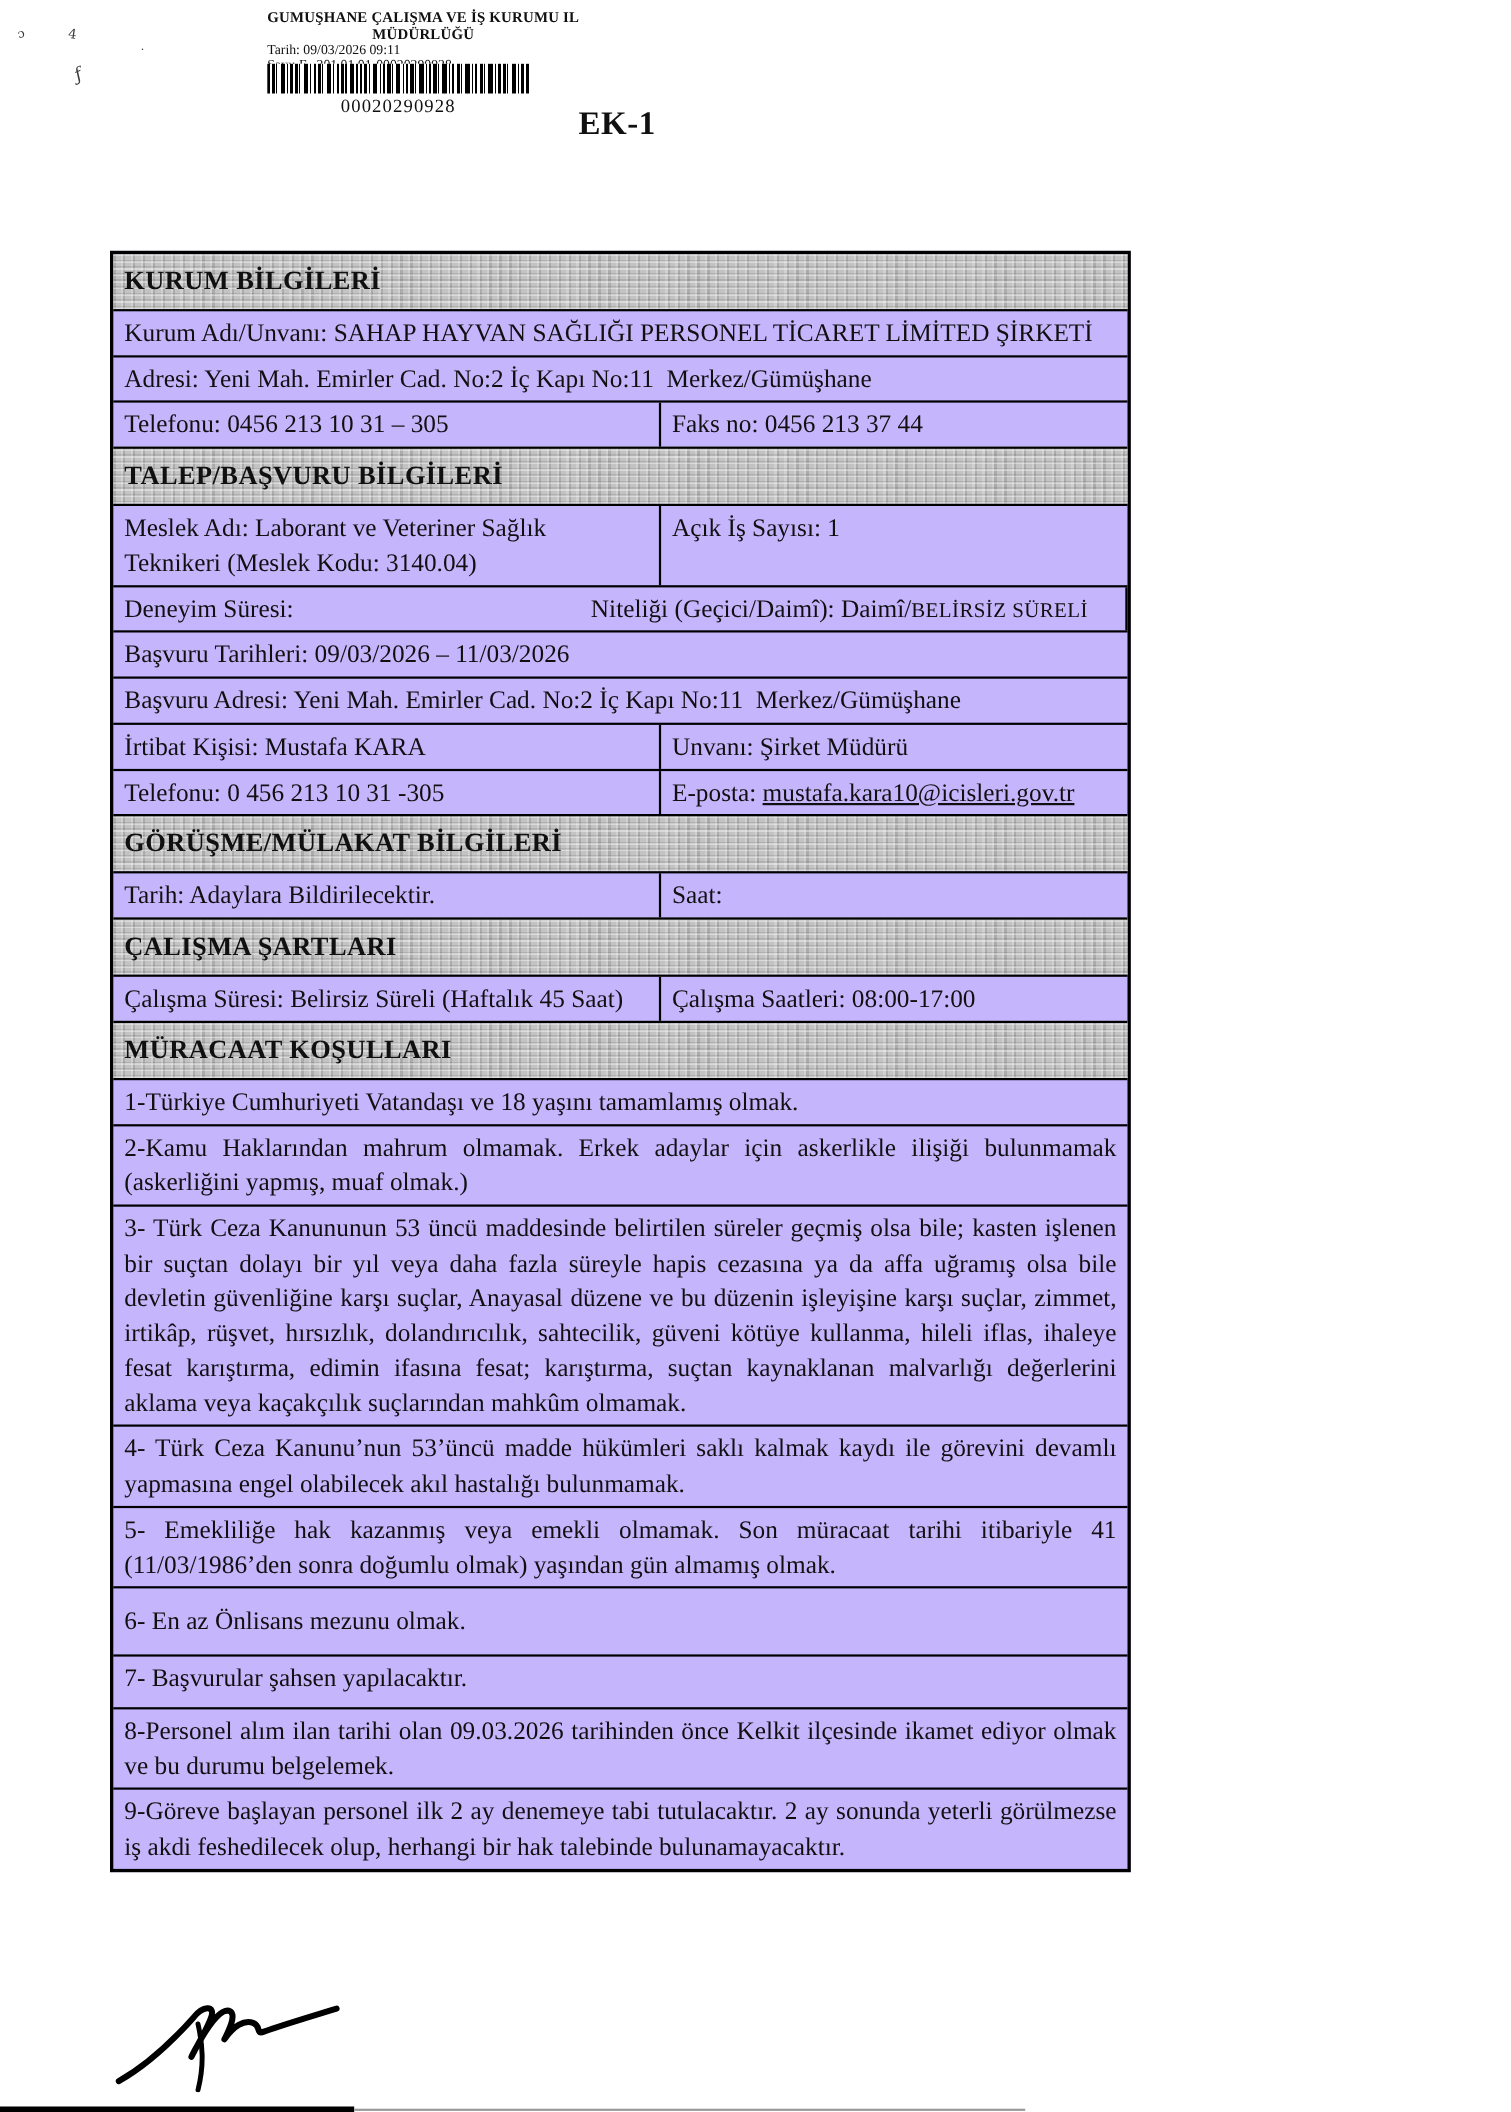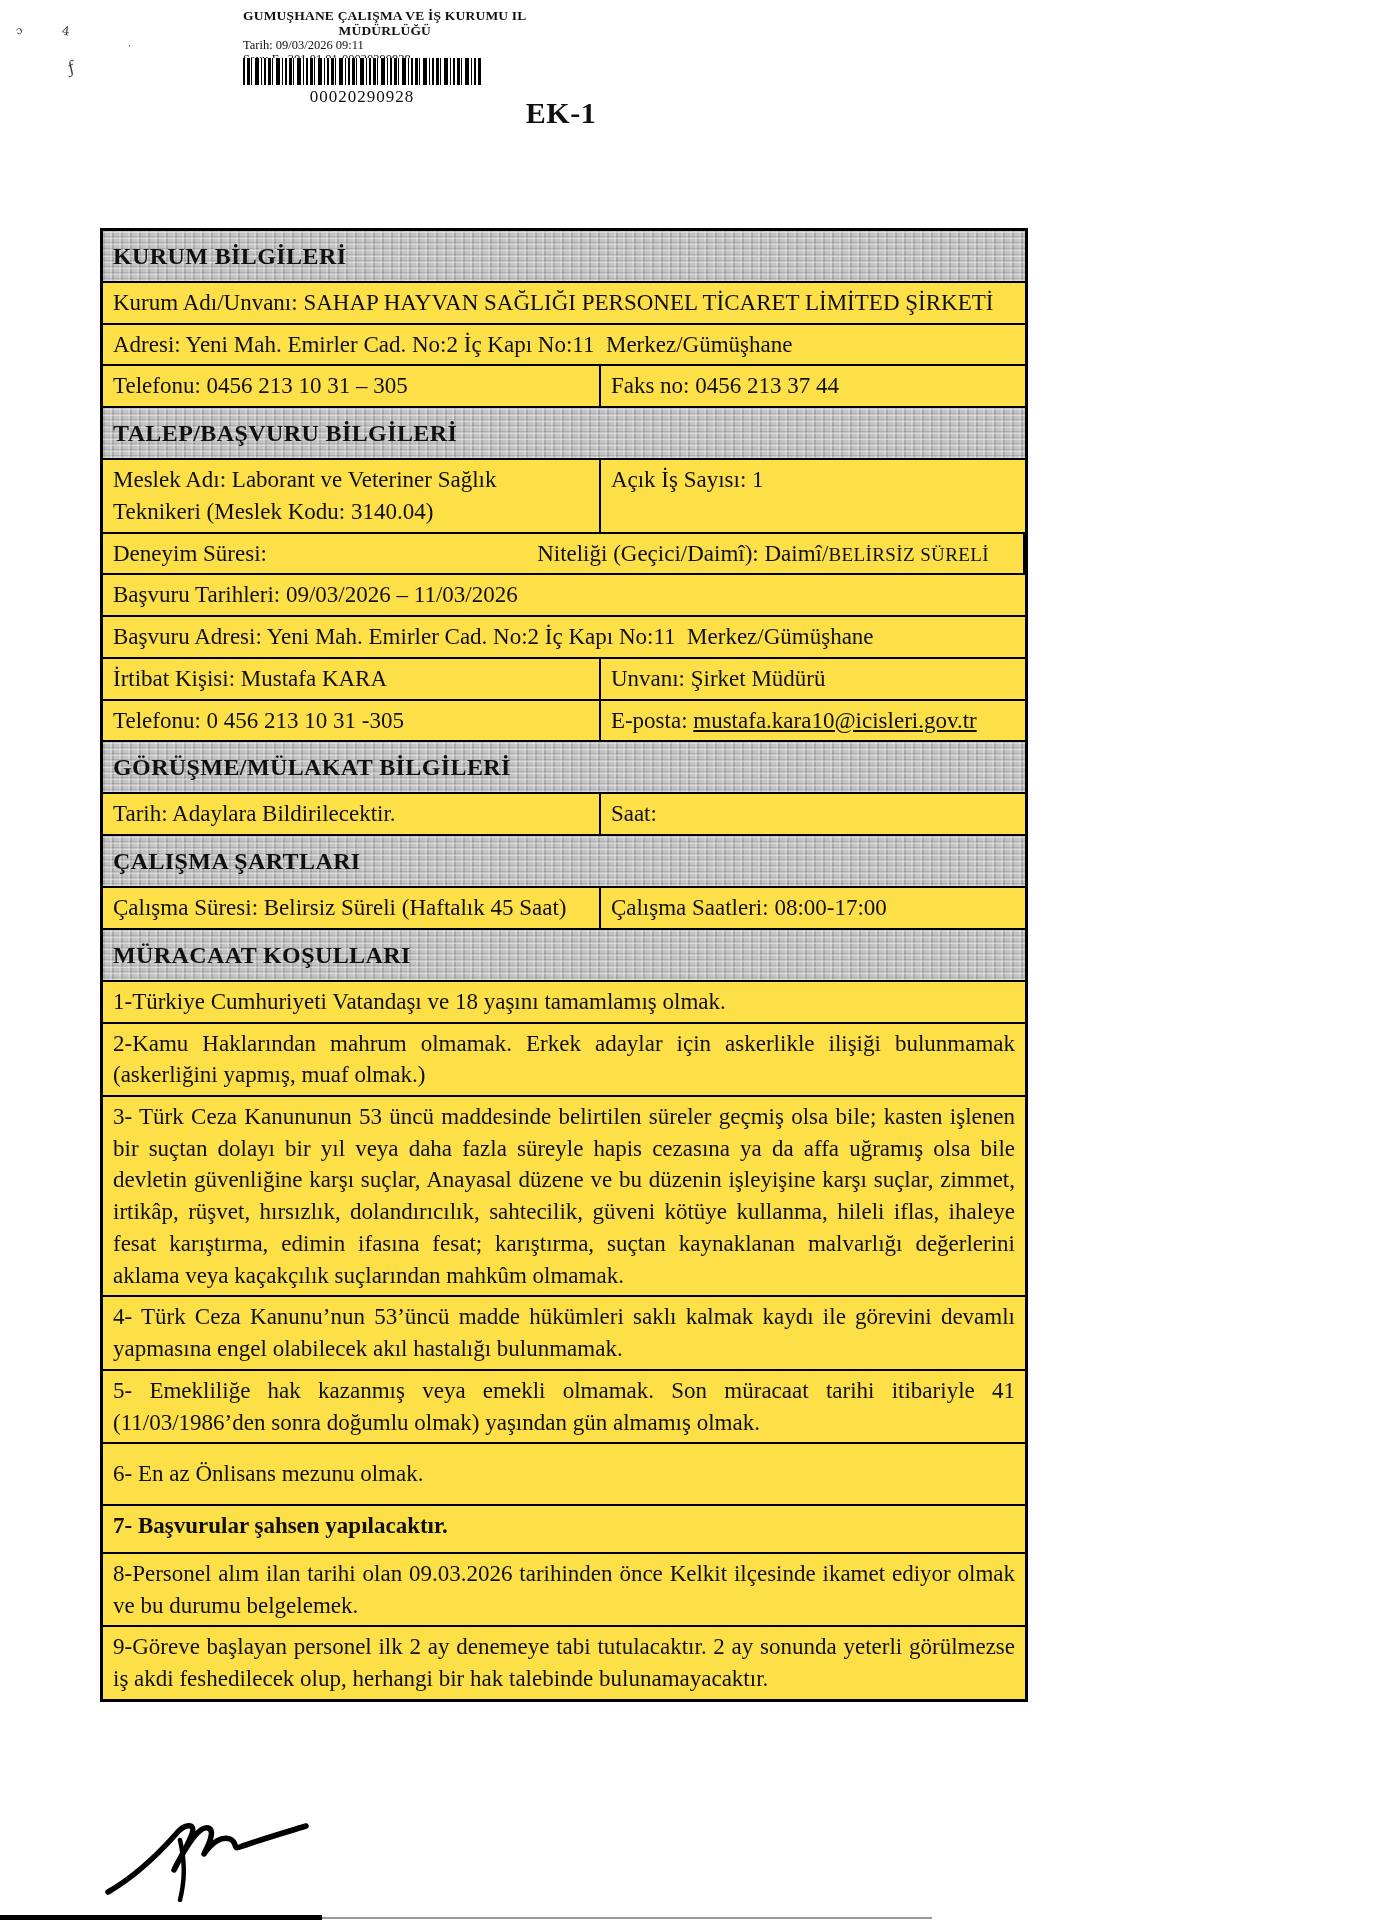--- a/index.html
+++ b/index.html
@@ -31,37 +31,37 @@
   .barcode-num{position:absolute;left:243px;top:87px;width:238px;text-align:center;
     font-size:17px;letter-spacing:1px;font-family:Liberation Serif, serif;}
 
   
   .titles{position:absolute;left:100px;top:96px;width:922px;text-align:center;}
   .annex{font-size:30px;font-weight:bold;letter-spacing:.5px;}
   .form-title{font-size:28px;font-weight:bold;margin-top:4px;letter-spacing:.3px;}
 
   
   .doc-table{position:absolute;left:100px;top:228px;width:922px;border:3px solid #000;
-    background:#fde047;}
+    background:#c4b5fd;}
   .doc-table > div + div{border-top:2px solid #000;}
   .sec{
     font-weight:bold;font-size:24px;letter-spacing:.4px;padding:12px 10px 11px 10px;
     background-color:#c3c3c3;
     background-image:
       repeating-linear-gradient(0deg, rgba(255,255,255,.38) 0 1px, rgba(0,0,0,.10) 2px 3px, rgba(255,255,255,0) 3px 6px),
       repeating-linear-gradient(90deg, rgba(0,0,0,.12) 0 2px, rgba(0,0,0,0) 2px 7px, rgba(255,255,255,.22) 7px 9px);
   }
   .row{display:flex;font-size:23px;line-height:1.38;}
   .full{padding:4px 10px;font-size:23px;line-height:1.38;}
   .cell{padding:4px 10px;box-sizing:border-box;}
   .cell-left{width:54%;border-right:2px solid #000;}
   .cell-right{flex:1;}
   .just{text-align:justify;}
   .pad-tall{padding-top:14px;padding-bottom:14px;}
-  .pad-med{padding-bottom:10px;font-weight:bold;}
+  .pad-med{padding-bottom:10px;}
   .caps{font-size:19px;letter-spacing:.4px;}
   .email{text-decoration:underline;}
 
   
   .signature{position:absolute;left:102px;top:1812px;width:215px;height:90px;}
 </style>
 </head>
 <body>
 
 <div class="page">

